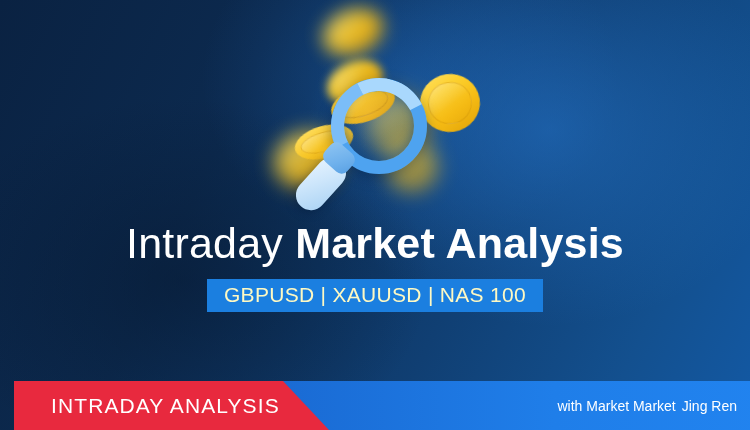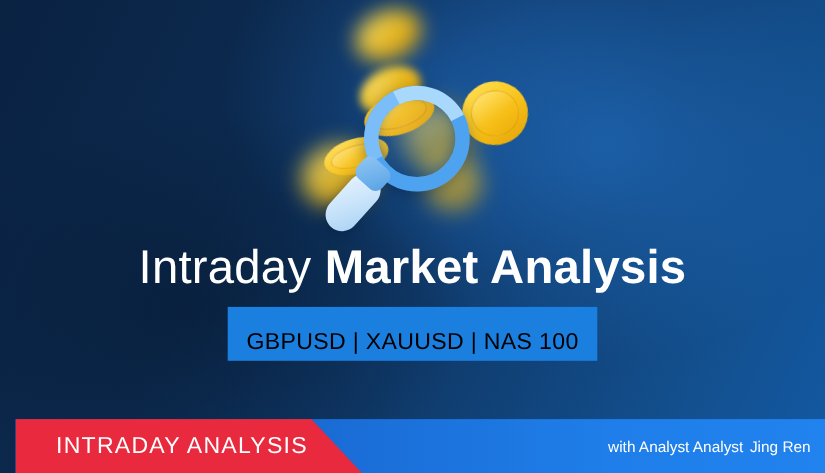--- a/index.html
+++ b/index.html
@@ -180,23 +180,23 @@
     color:#ffffff;
     letter-spacing:.2px;
     white-space:nowrap;
   }
   .title-light { font-weight:300; }
   .title-bold  { font-weight:700; }
 
   .pairs-badge {
     display:inline-block;
     margin-top:11px;
-    padding:20px 17px 5px;
+    padding:4px 17px 5px;
     background:#1b7fe0;
-    color:#000000;
+    color:#fef9c3;
     font-size:21px;
     font-weight:400;
     letter-spacing:.3px;
     line-height:24px;
     white-space:nowrap;
   }
 
   
   .footer {
     position:absolute;
@@ -266,18 +266,18 @@
 
   <div class="title-block">
     <div class="title-line"><span class="title-light">Intraday</span><span> </span><span class="title-bold">Market Analysis</span></div>
     <div class="pairs-badge">GBPUSD | XAUUSD | NAS 100</div>
   </div>
 
   <div class="footer">
     <div class="footer-red"></div>
     <div class="footer-label">INTRADAY ANALYSIS</div>
     <div class="footer-credit">
-      <span class="credit-prefix">with Analyst Analyst</span>
+      <span class="credit-prefix">with Market Market</span>
       <span class="credit-name">Jing Ren</span>
     </div>
   </div>
 
 </div>
 
 </body></html>

